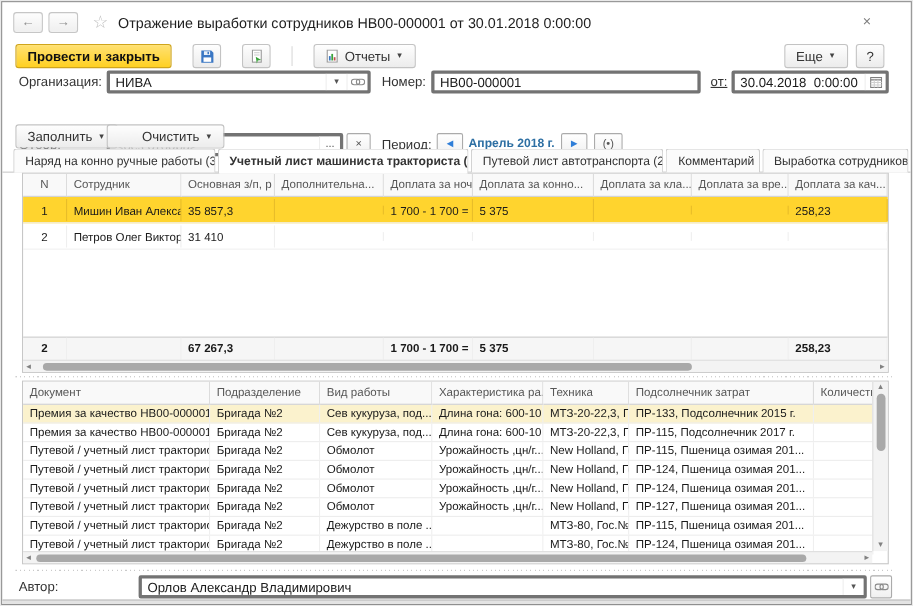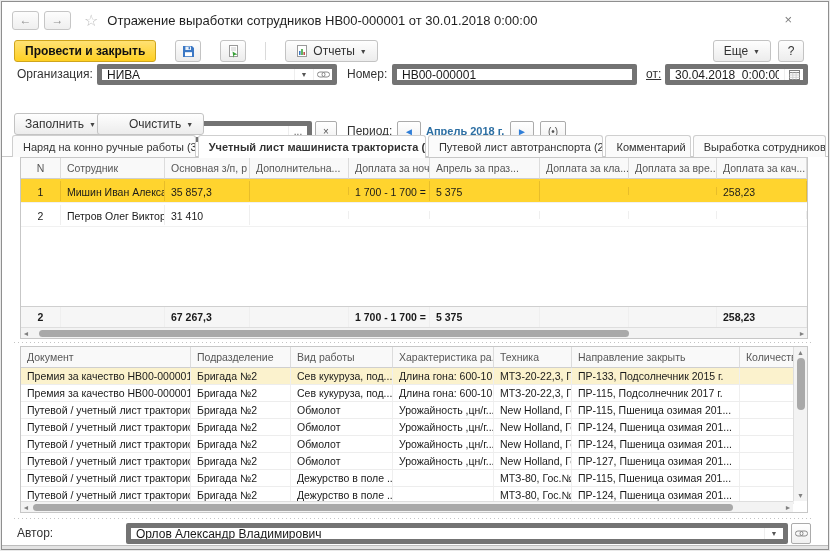--- a/index.html
+++ b/index.html
@@ -18,21 +18,21 @@
   .toolbar { left:0; right:0; top:36px; height:26px; display:flex; align-items:center; padding-left:12px; gap:19px; }
   .btn { display:inline-flex; align-items:center; justify-content:center; gap:5px; height:22px; padding:0 10px; border:1px solid #c3c3c3; border-radius:3px; background:linear-gradient(#fefefe,#ececec); font-size:12px; color:#333; cursor:pointer; white-space:nowrap; }
   .btn.primary { background:linear-gradient(#ffe173,#ffd022); border-color:#cfa51c; font-weight:bold; color:#101010; }
   .btn.iconbtn { width:26px; padding:0; }
   .caret { font-size:7px; color:#444; }
   .tbsep { width:1px; height:18px; background:#dadada; }
   .tb-right { position:absolute; right:24px; top:38px; display:flex; gap:7px; }
 
   
   .flabel { position:absolute; font-size:12px; color:#333; top:3px; }
-  .combo { position:absolute; display:flex; align-items:stretch; height:21px; border:5px solid #737373; border-radius:2px; background:#fff; overflow:hidden; }
+  .combo { position:absolute; display:flex; align-items:stretch; height:21px; border:3px solid #737373; border-radius:2px; background:#fff; overflow:hidden; }
   .combo input { flex:1; min-width:0; border:none; outline:none; font:12px "Liberation Sans", sans-serif; color:#1a1a1a; padding:0 5px; background:transparent; }
   .combo input::placeholder { color:#b0b0b0; opacity:1; }
   .cbtn { width:19px; display:flex; align-items:center; justify-content:center; cursor:pointer; color:#555; background:#fff; border-left:1px solid #eee; font-size:9px; }
   .sqbtn { position:absolute; height:21px; width:22px; border:1px solid #ababab; border-radius:2px; background:linear-gradient(#fff,#f0f0f0); display:flex; align-items:center; justify-content:center; font-size:10px; color:#555; cursor:pointer; }
   .frow { position:absolute; left:0; right:0; height:22px; }
   #frow1 { top:62px; } #frow2 { top:87px;margin-top:32px; } #frow3 { top:111px; }
   .periodlink { position:absolute; left:424px; top:4px; font-size:11px; font-weight:bold; color:#2d6fa3; cursor:pointer; }
   .bluearrow { color:#2f7ed8; font-size:10px; }
 
   
@@ -204,21 +204,21 @@
     <div class="tab">Выработка сотрудников</div>
   </div>
 
   <div class="tablebox" id="utable">
     <div class="gridrow ugrid headrow">
       <div class="cell c0">N</div>
       <div class="cell">Сотрудник</div>
       <div class="cell">Основная з/п, р</div>
       <div class="cell">Дополнительна...</div>
       <div class="cell">Доплата за ноч...</div>
-      <div class="cell">Апрель за праз...</div>
+      <div class="cell">Доплата за конно...</div>
       <div class="cell">Доплата за кла...</div>
       <div class="cell">Доплата за вре...</div>
       <div class="cell">Доплата за кач...</div>
     </div>
     <div class="gridrow ugrid urow sel">
       <div class="cell c0">1</div>
       <div class="cell">Мишин Иван Алекса...</div>
       <div class="cell">35 857,3</div>
       <div class="cell"></div>
       <div class="cell">1 700 - 1 700 = 0</div>
@@ -260,21 +260,21 @@
   <div class="splitter" id="split1"></div>
 
   <div class="tablebox" id="ltable">
     <div class="lbody">
       <div class="gridrow lgrid headrow">
         <div class="cell">Документ</div>
         <div class="cell">Подразделение</div>
         <div class="cell">Вид работы</div>
         <div class="cell">Характеристика ра...</div>
         <div class="cell">Техника</div>
-        <div class="cell">Направление закрыть</div>
+        <div class="cell">Подсолнечник затрат</div>
         <div class="cell">Количеств</div>
       </div>
       <div class="gridrow lgrid lrow sel">
         <div class="cell">Премия за качество НВ00-000001 о...</div>
         <div class="cell">Бригада №2</div>
         <div class="cell">Сев кукуруза, под...</div>
         <div class="cell">Длина гона: 600-10</div>
         <div class="cell">МТЗ-20-22,3, Гос....</div>
         <div class="cell">ПР-133, Подсолнечник 2015 г.</div>
         <div class="cell"></div>

